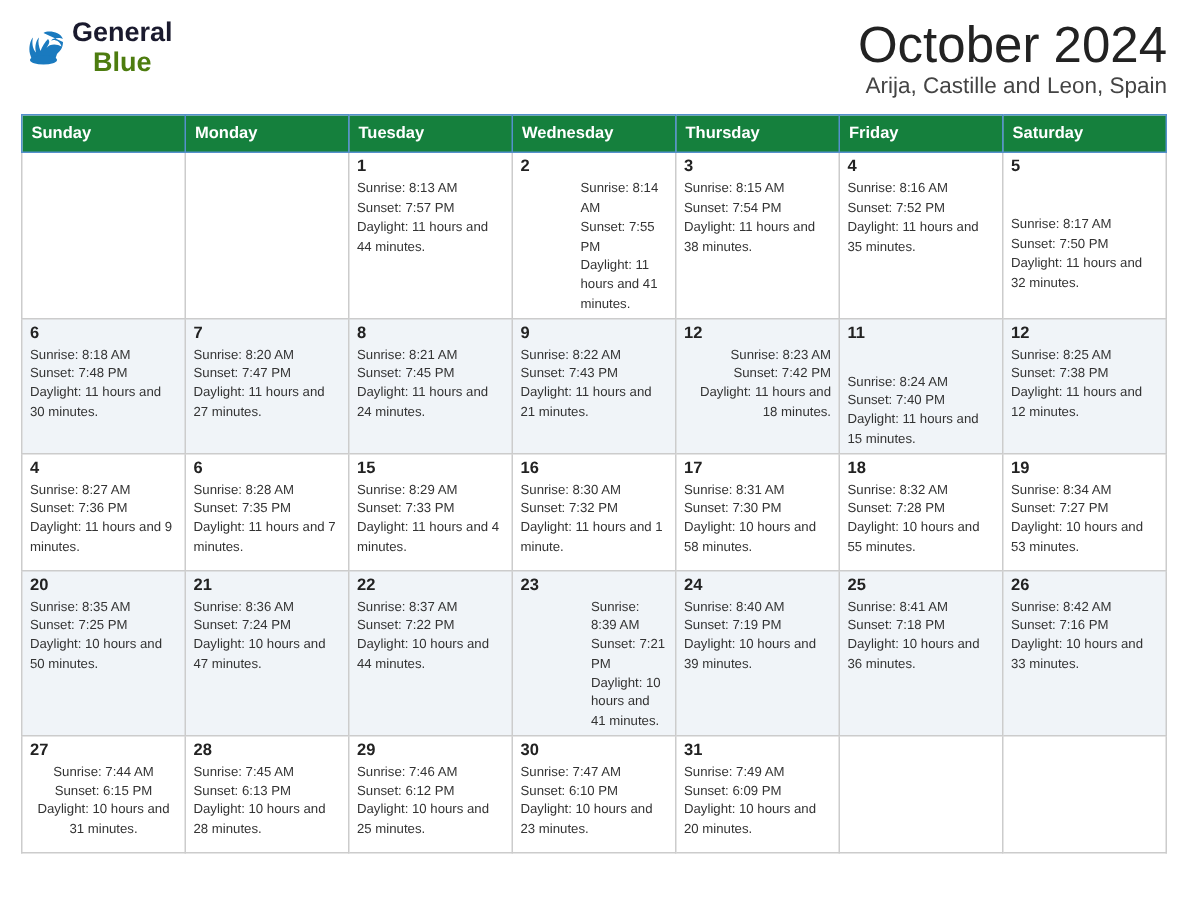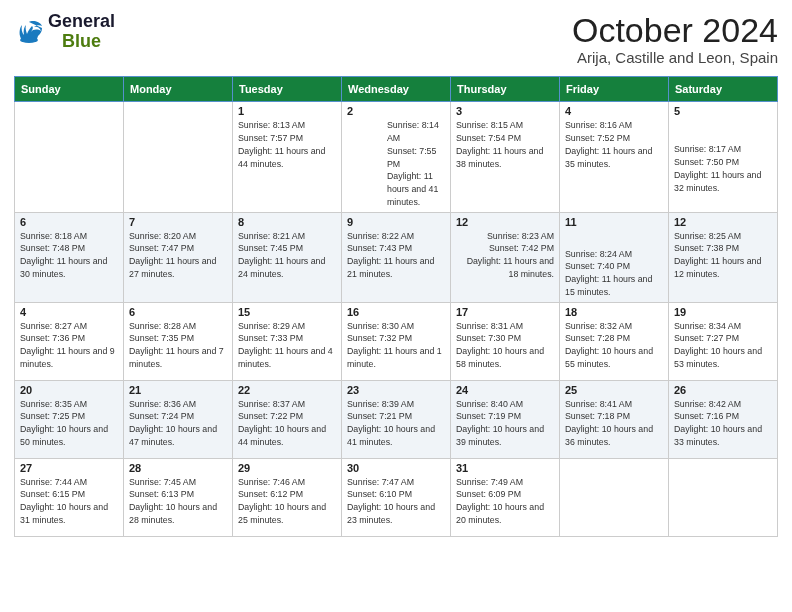--- a/index.html
+++ b/index.html
@@ -263,21 +263,21 @@
 Daylight: 10 hours and 47 minutes.</div>
           </td>
           <td>
             <span class="day-num">22</span>
             <div class="day-info" style="white-space: pre-line;">Sunrise: 8:37 AM
 Sunset: 7:22 PM
 Daylight: 10 hours and 44 minutes.</div>
           </td>
           <td>
             <span class="day-num">23</span>
-            <div class="day-info" style="white-space: pre-line;">Sunrise: 8:39 AM
+            <div class="day-info" style="white-space: pre-line; margin-left: 47px;">Sunrise: 8:39 AM
 Sunset: 7:21 PM
 Daylight: 10 hours and 41 minutes.</div>
           </td>
           <td>
             <span class="day-num">24</span>
             <div class="day-info" style="white-space: pre-line;">Sunrise: 8:40 AM
 Sunset: 7:19 PM
 Daylight: 10 hours and 39 minutes.</div>
           </td>
           <td>
@@ -289,21 +289,21 @@
           <td>
             <span class="day-num">26</span>
             <div class="day-info" style="white-space: pre-line;">Sunrise: 8:42 AM
 Sunset: 7:16 PM
 Daylight: 10 hours and 33 minutes.</div>
           </td>
         </tr>
         <tr>
           <td>
             <span class="day-num">27</span>
-            <div class="day-info" style="white-space: pre-line;">Sunrise: 7:44 AM
+            <div class="day-info" style="white-space: pre-line; text-align: center;">Sunrise: 7:44 AM
 Sunset: 6:15 PM
 Daylight: 10 hours and 31 minutes.</div>
           </td>
           <td>
             <span class="day-num">28</span>
             <div class="day-info" style="white-space: pre-line;">Sunrise: 7:45 AM
 Sunset: 6:13 PM
 Daylight: 10 hours and 28 minutes.</div>
           </td>
           <td>

